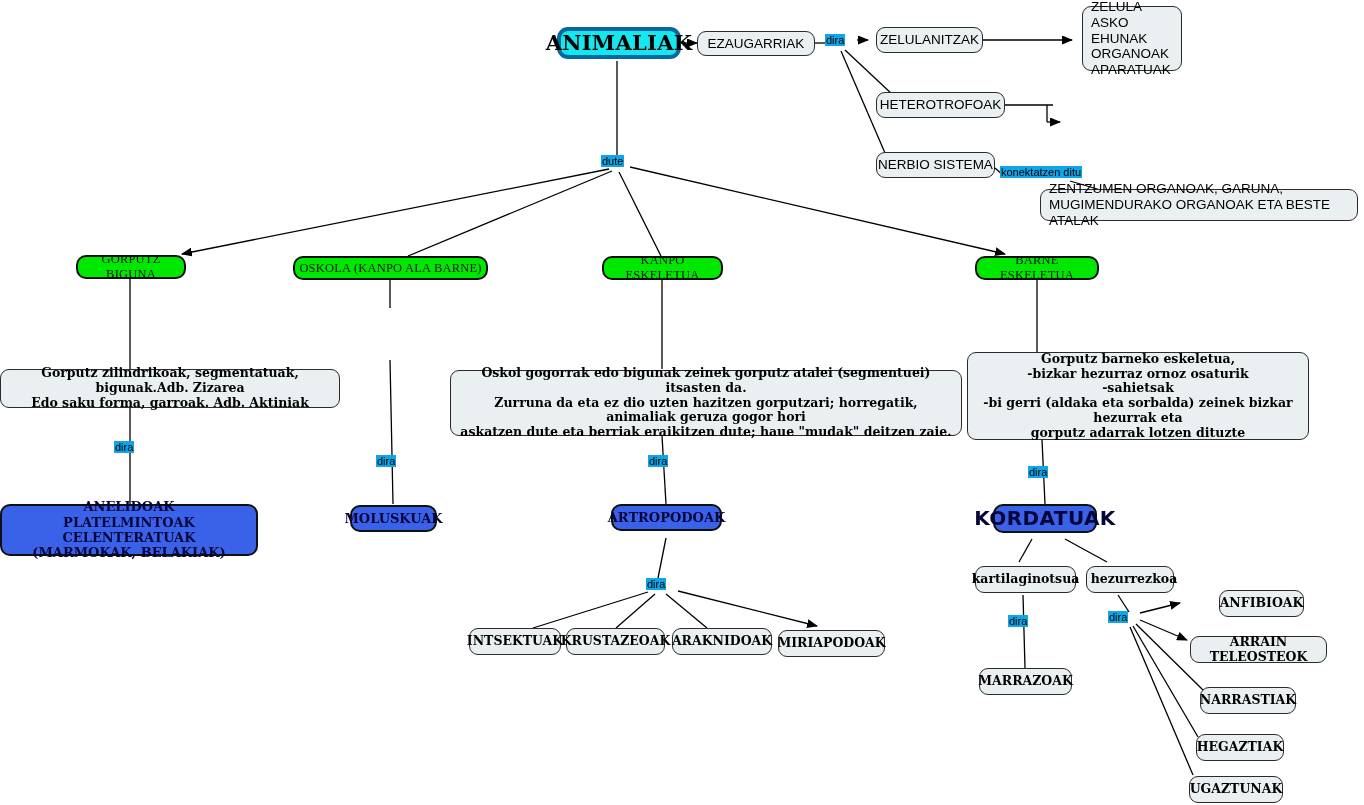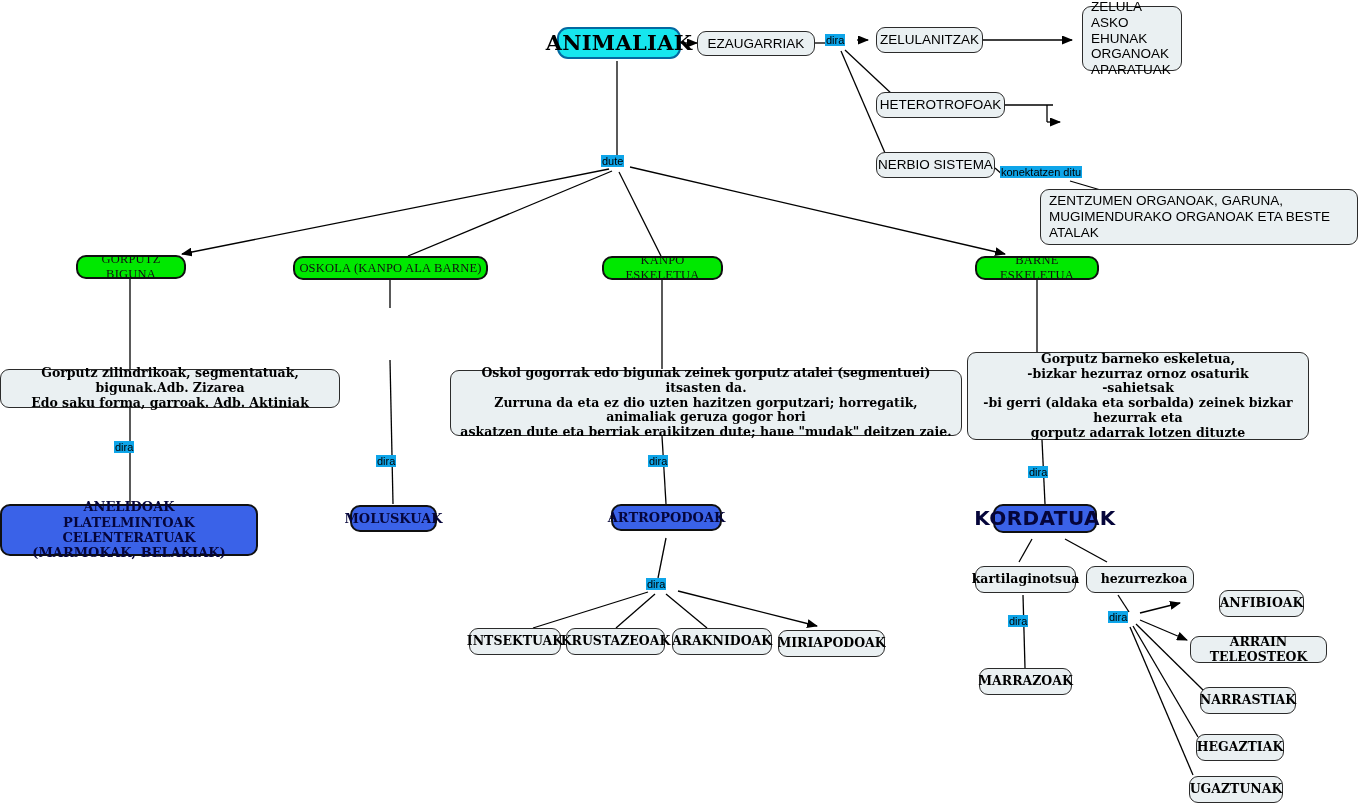--- a/index.html
+++ b/index.html
@@ -23,21 +23,21 @@
   
   .n-green{background:#00e800;border:2px solid #101010;border-radius:10px;color:#101010;
            font-family:"Liberation Serif","DejaVu Serif",serif;font-size:12.5px;letter-spacing:.2px;}
 
   
   .n-blue{background:#3a62e8;border:2px solid #101010;border-radius:10px;color:#05053a;
           font-family:"DejaVu Serif","Liberation Serif",serif;font-weight:bold;font-size:13px;}
   .n-blue.sans{font-family:"DejaVu Sans","Liberation Sans",sans-serif;font-size:20px;letter-spacing:.4px;}
 
   
-  .n-cyan{background:#16e6ee;border:2px solid #0369a1;border-radius:11px;color:#000;
+  .n-cyan{background:#16e6ee;border:4px solid #0369a1;border-radius:11px;color:#000;
           font-family:"DejaVu Serif","Liberation Serif",serif;font-weight:bold;font-size:21px;
           letter-spacing:.3px;}
 
   .edge-label{position:absolute;font-family:"Liberation Sans","DejaVu Sans",sans-serif;
               font-size:11px;color:#000;background:#0ea5e9;padding:0 1px;white-space:nowrap;}
 
   .ml{white-space:pre-line;padding:3px 8px;}
 </style>
 </head>
 <body>
@@ -130,21 +130,21 @@
   <div class="node n-plain ml" style="left:1082px;top:6px;width:100px;height:65px;justify-content:flex-start;text-align:left;">ZELULA ASKO
 EHUNAK
 ORGANOAK
 APARATUAK</div>
 
   <div class="node n-plain" style="left:876px;top:92px;width:129px;height:26px;">HETEROTROFOAK</div>
 
 
   <div class="node n-plain" style="left:876px;top:152px;width:119px;height:26px;">NERBIO SISTEMA</div>
 
-  <div class="node n-plain ml" style="left:1040px;top:189px;width:318px;height:56px;justify-content:flex-start;text-align:left;">ZENTZUMEN ORGANOAK, GARUNA,
+  <div class="node n-plain ml" style="left:1040px;top:189px;width:318px;height:32px;justify-content:flex-start;text-align:left;">ZENTZUMEN ORGANOAK, GARUNA,
 MUGIMENDURAKO ORGANOAK ETA BESTE ATALAK</div>
 
   <div class="node n-green" style="left:76px;top:255px;width:110px;height:24px;">GORPUTZ BIGUNA</div>
 
   <div class="node n-green" style="left:293px;top:256px;width:195px;height:24px;">OSKOLA (KANPO ALA BARNE)</div>
 
   <div class="node n-green" style="left:602px;top:256px;width:121px;height:24px;">KANPO ESKELETUA</div>
 
   <div class="node n-green" style="left:975px;top:256px;width:124px;height:24px;">BARNE ESKELETUA</div>
 
@@ -175,21 +175,21 @@
   <div class="node n-serif" style="left:469px;top:628px;width:92px;height:27px;">INTSEKTUAK</div>
 
   <div class="node n-serif" style="left:566px;top:628px;width:99px;height:27px;">KRUSTAZEOAK</div>
 
   <div class="node n-serif" style="left:672px;top:628px;width:100px;height:27px;">ARAKNIDOAK</div>
 
   <div class="node n-serif" style="left:778px;top:630px;width:107px;height:27px;">MIRIAPODOAK</div>
 
   <div class="node n-serif" style="left:975px;top:566px;width:101px;height:27px;">kartilaginotsua</div>
 
-  <div class="node n-serif" style="left:1086px;top:566px;width:108px;height:27px;padding-left:8px;">hezurrezkoa</div>
+  <div class="node n-serif" style="left:1086px;top:566px;width:88px;height:27px;padding-left:8px;">hezurrezkoa</div>
 
   <div class="node n-serif" style="left:979px;top:668px;width:93px;height:27px;">MARRAZOAK</div>
 
   <div class="node n-serif" style="left:1183px;top:590px;width:85px;height:27px;margin-left:36px;">ANFIBIOAK</div>
 
   <div class="node n-serif" style="left:1190px;top:636px;width:137px;height:27px;">ARRAIN TELEOSTEOK</div>
 
   <div class="node n-serif" style="left:1200px;top:687px;width:96px;height:27px;">NARRASTIAK</div>
 
   <div class="node n-serif" style="left:1196px;top:734px;width:88px;height:27px;">HEGAZTIAK</div>

